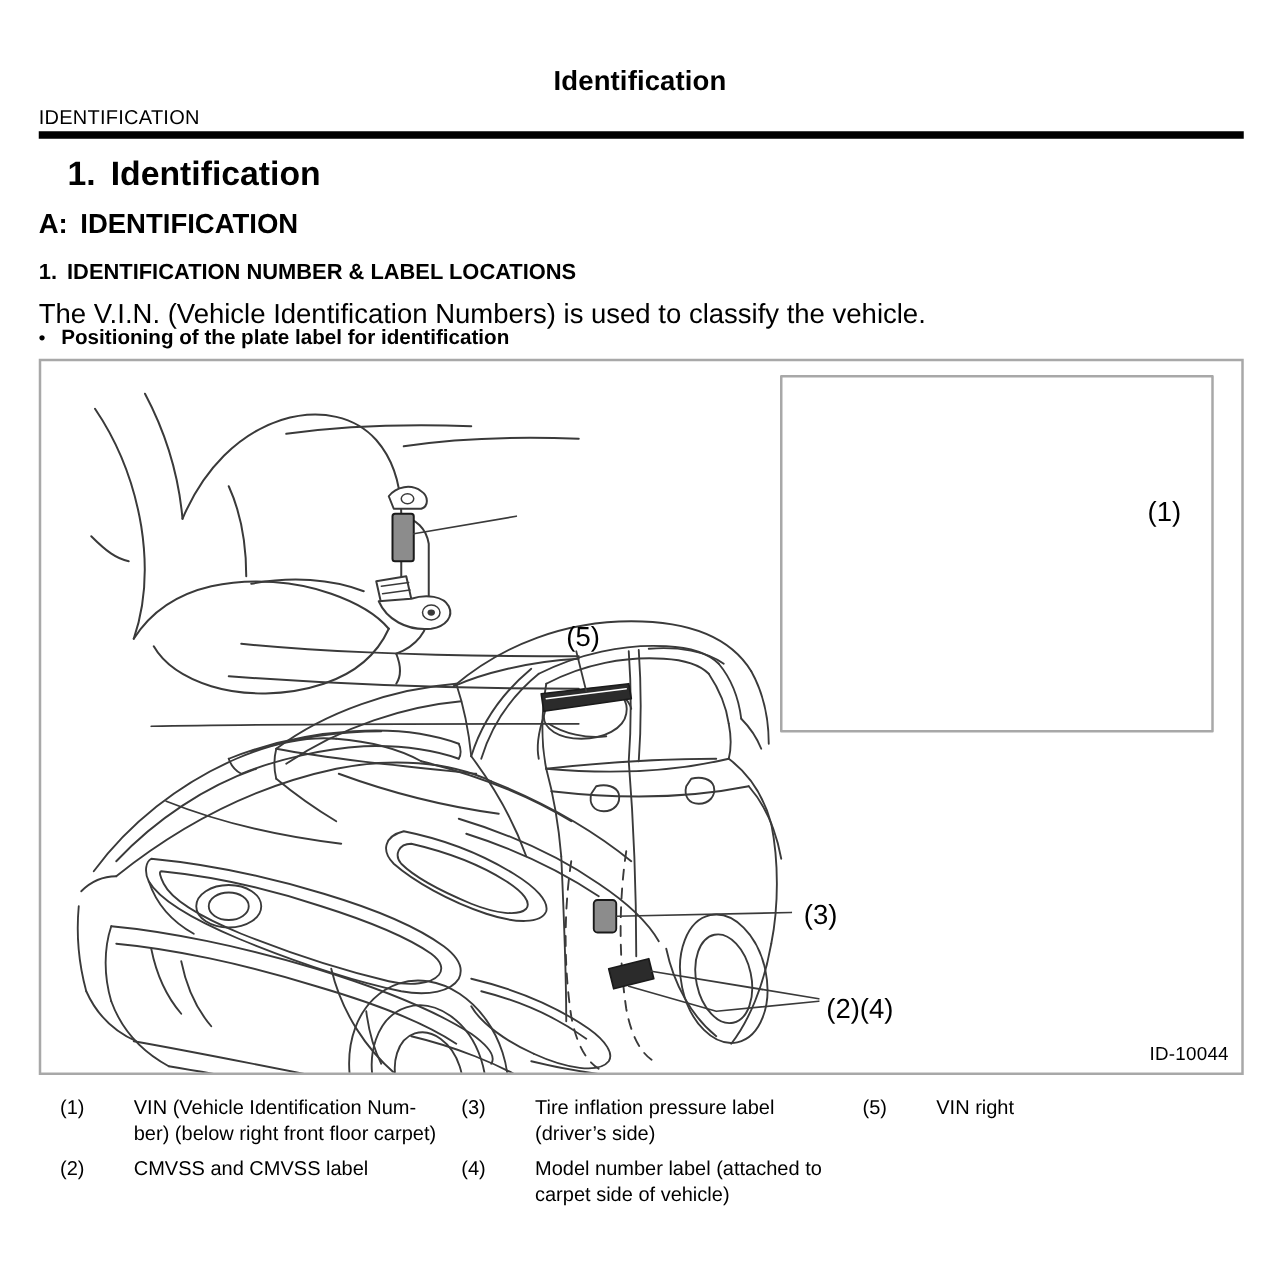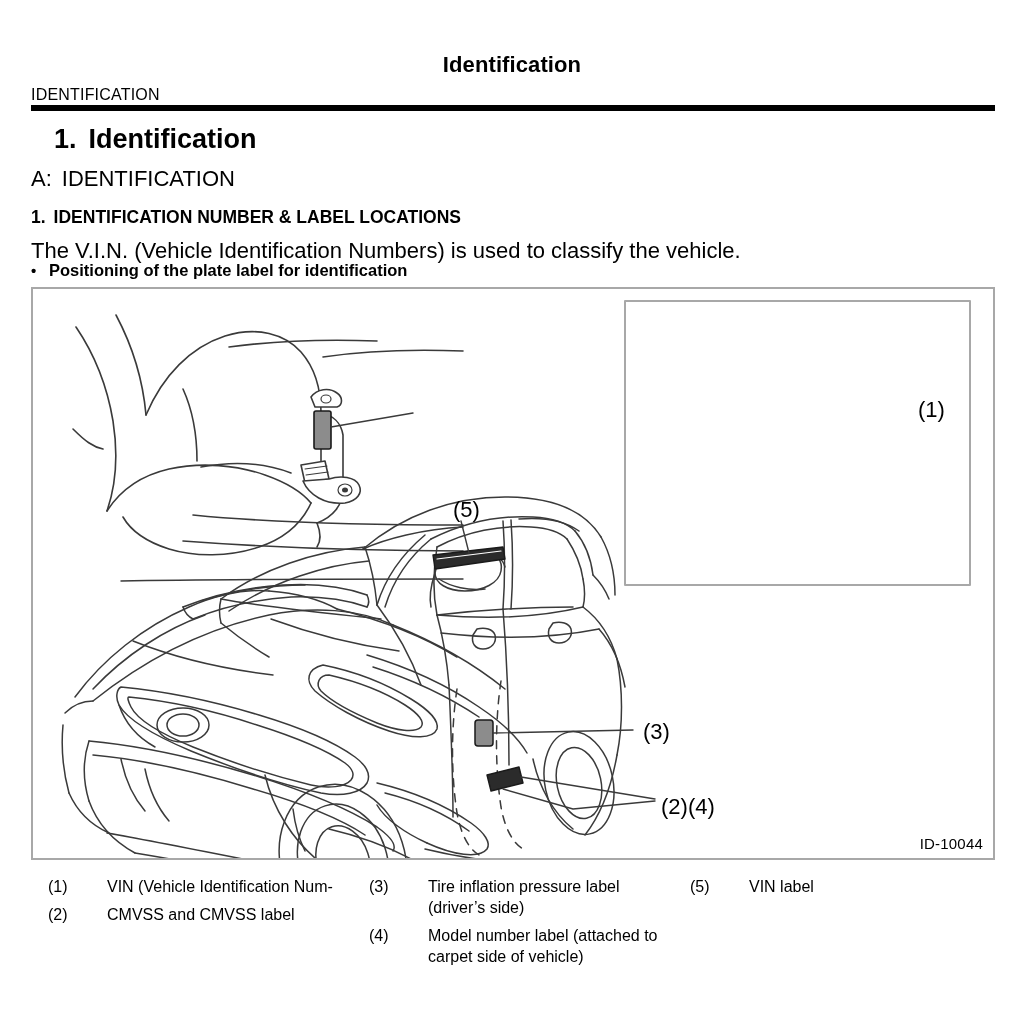--- a/index.html
+++ b/index.html
@@ -53,21 +53,21 @@
     font-weight: bold;
     margin-left: 23px;
   }
   .h1-chapter .num { margin-right: 12px; }
 
   .h2-section {
     position: absolute;
     left: 31px;
     top: 166px;
     font-size: 22px;
-    font-weight: normal;
+    font-weight: bold;
   }
   .h2-section .num { margin-right: 10px; }
 
   .h3-subsection {
     position: absolute;
     left: 31px;
     top: 207px;
     font-size: 17.5px;
     font-weight: bold;
     text-align: right;
@@ -394,20 +394,21 @@
 
   <div class="figure-code">ID-10044</div>
 </div>
 
 <div class="legend">
 
   <div class="legend-col c1">
     <div class="legend-item">
       <span class="key">(1)</span>
       <span class="txt">VIN (Vehicle Identification Num-</span>
+      <span class="txt">ber) (below right front floor carpet)</span>
     </div>
     <div class="legend-item">
       <span class="key">(2)</span>
       <span class="txt">CMVSS and CMVSS label</span>
     </div>
   </div>
 
   <div class="legend-col c2">
     <div class="legend-item">
       <span class="key">(3)</span>
@@ -417,17 +418,17 @@
     <div class="legend-item">
       <span class="key">(4)</span>
       <span class="txt">Model number label (attached to</span>
       <span class="txt">carpet side of vehicle)</span>
     </div>
   </div>
 
   <div class="legend-col c3">
     <div class="legend-item">
       <span class="key">(5)</span>
-      <span class="txt">VIN label</span>
+      <span class="txt">VIN right</span>
     </div>
   </div>
 
 </div>
 
 </body></html>

